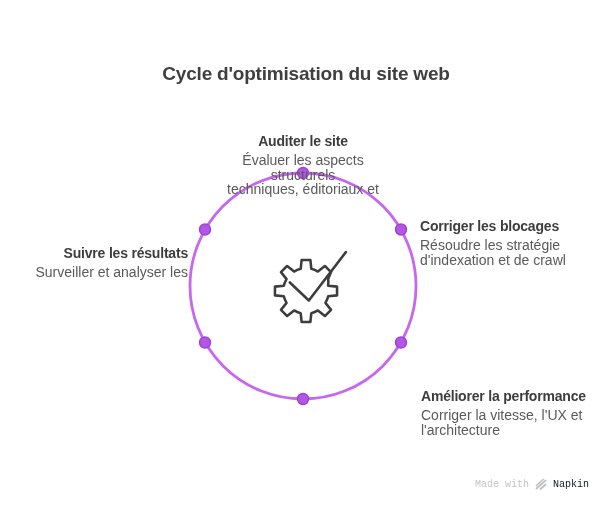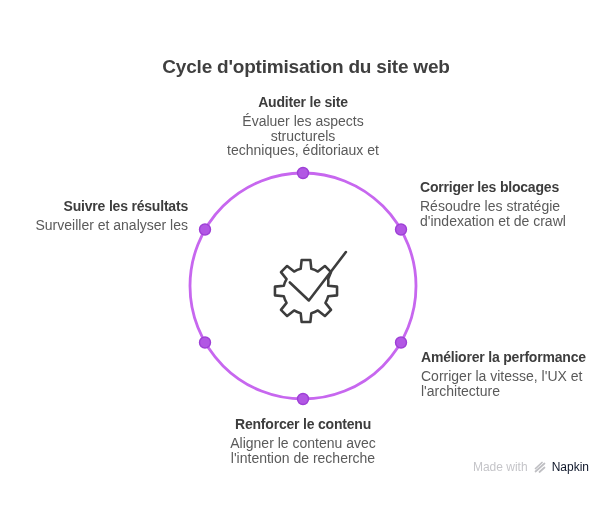--- a/index.html
+++ b/index.html
@@ -6,36 +6,37 @@
   .canvas {
     position: relative;
     width: 612px;
     height: 511px;
     background: #ffffff;
     font-family: "Liberation Sans", sans-serif;
     overflow: hidden;
   }
   .title {
     position: absolute;
-    top: 56px;
+    top: 63px;
     left: 0;
     width: 612px;
     text-align: center;
     font-size: 19px;
     font-weight: bold;
     letter-spacing: -0.2px;
     color: #3f3f3f;
   }
   .diagram-svg {
     position: absolute;
     top: 0;
     left: 0;
   }
   .step {
     position: absolute;
+    margin-top: 39px;
   }
   .step .heading {
     font-size: 14px;
     font-weight: bold;
     color: #3d3d3d;
     letter-spacing: -0.2px;
     white-space: nowrap;
     margin-bottom: 4px;
   }
   .step .desc-line {
@@ -45,30 +46,31 @@
     white-space: nowrap;
   }
   .align-center { text-align: center; }
   .align-left   { text-align: left; }
   .align-right  { text-align: right; }
   .step-top         { left: 193px; top:  94px; width: 220px; }
   .step-upper-right { left: 420px; top: 179px; width: 180px; }
   .step-lower-right { left: 421px; top: 349px; width: 180px; }
   .step-bottom      { left: 193px; top: 416px; width: 220px; }
   .step-lower-left  { left:  10px; top: 349px; width: 178px; }
-  .step-upper-left  { left:  10px; top: 198px; width: 178px; }
+  .step-upper-left  { left:  10px; top: 206px; width: 178px; }
   .footer {
     position: absolute;
     right: 23px;
-    top: 460px;
+    top: 477px;
     display: flex;
     align-items: center;
     gap: 5px;
-    font-size: 12px;
+    font-size: 10px;
     color: #c5c5c9;
+    font-family: Liberation Mono, monospace;
   }
   .footer .brand { color: #0f172a; }
 </style>
 </head>
 <body>
 
 <div class="canvas">
 
   <div class="title">Cycle d'optimisation du site web</div>
 
@@ -108,25 +110,20 @@
     <div class="desc-line">Résoudre les stratégie</div>
     <div class="desc-line">d'indexation et de crawl</div>
   </div>
 
   <div class="step step-lower-right align-left">
     <div class="heading">Améliorer la performance</div>
     <div class="desc-line">Corriger la vitesse, l'UX et</div>
     <div class="desc-line">l'architecture</div>
   </div>
 
-  <div class="step step-bottom align-center">
-    <div class="heading">Renforcer le contenu</div>
-    <div class="desc-line">Aligner le contenu avec</div>
-    <div class="desc-line">l'intention de recherche</div>
-  </div>
 
 
   <div class="step step-upper-left align-right">
     <div class="heading">Suivre les résultats</div>
     <div class="desc-line">Surveiller et analyser les</div>
   </div>
 
   <div class="footer">
     <span>Made with</span>
     <svg width="14" height="14" viewBox="0 0 14 14" fill="none" stroke="#bfbfc3" stroke-width="1.7" stroke-linecap="round">

